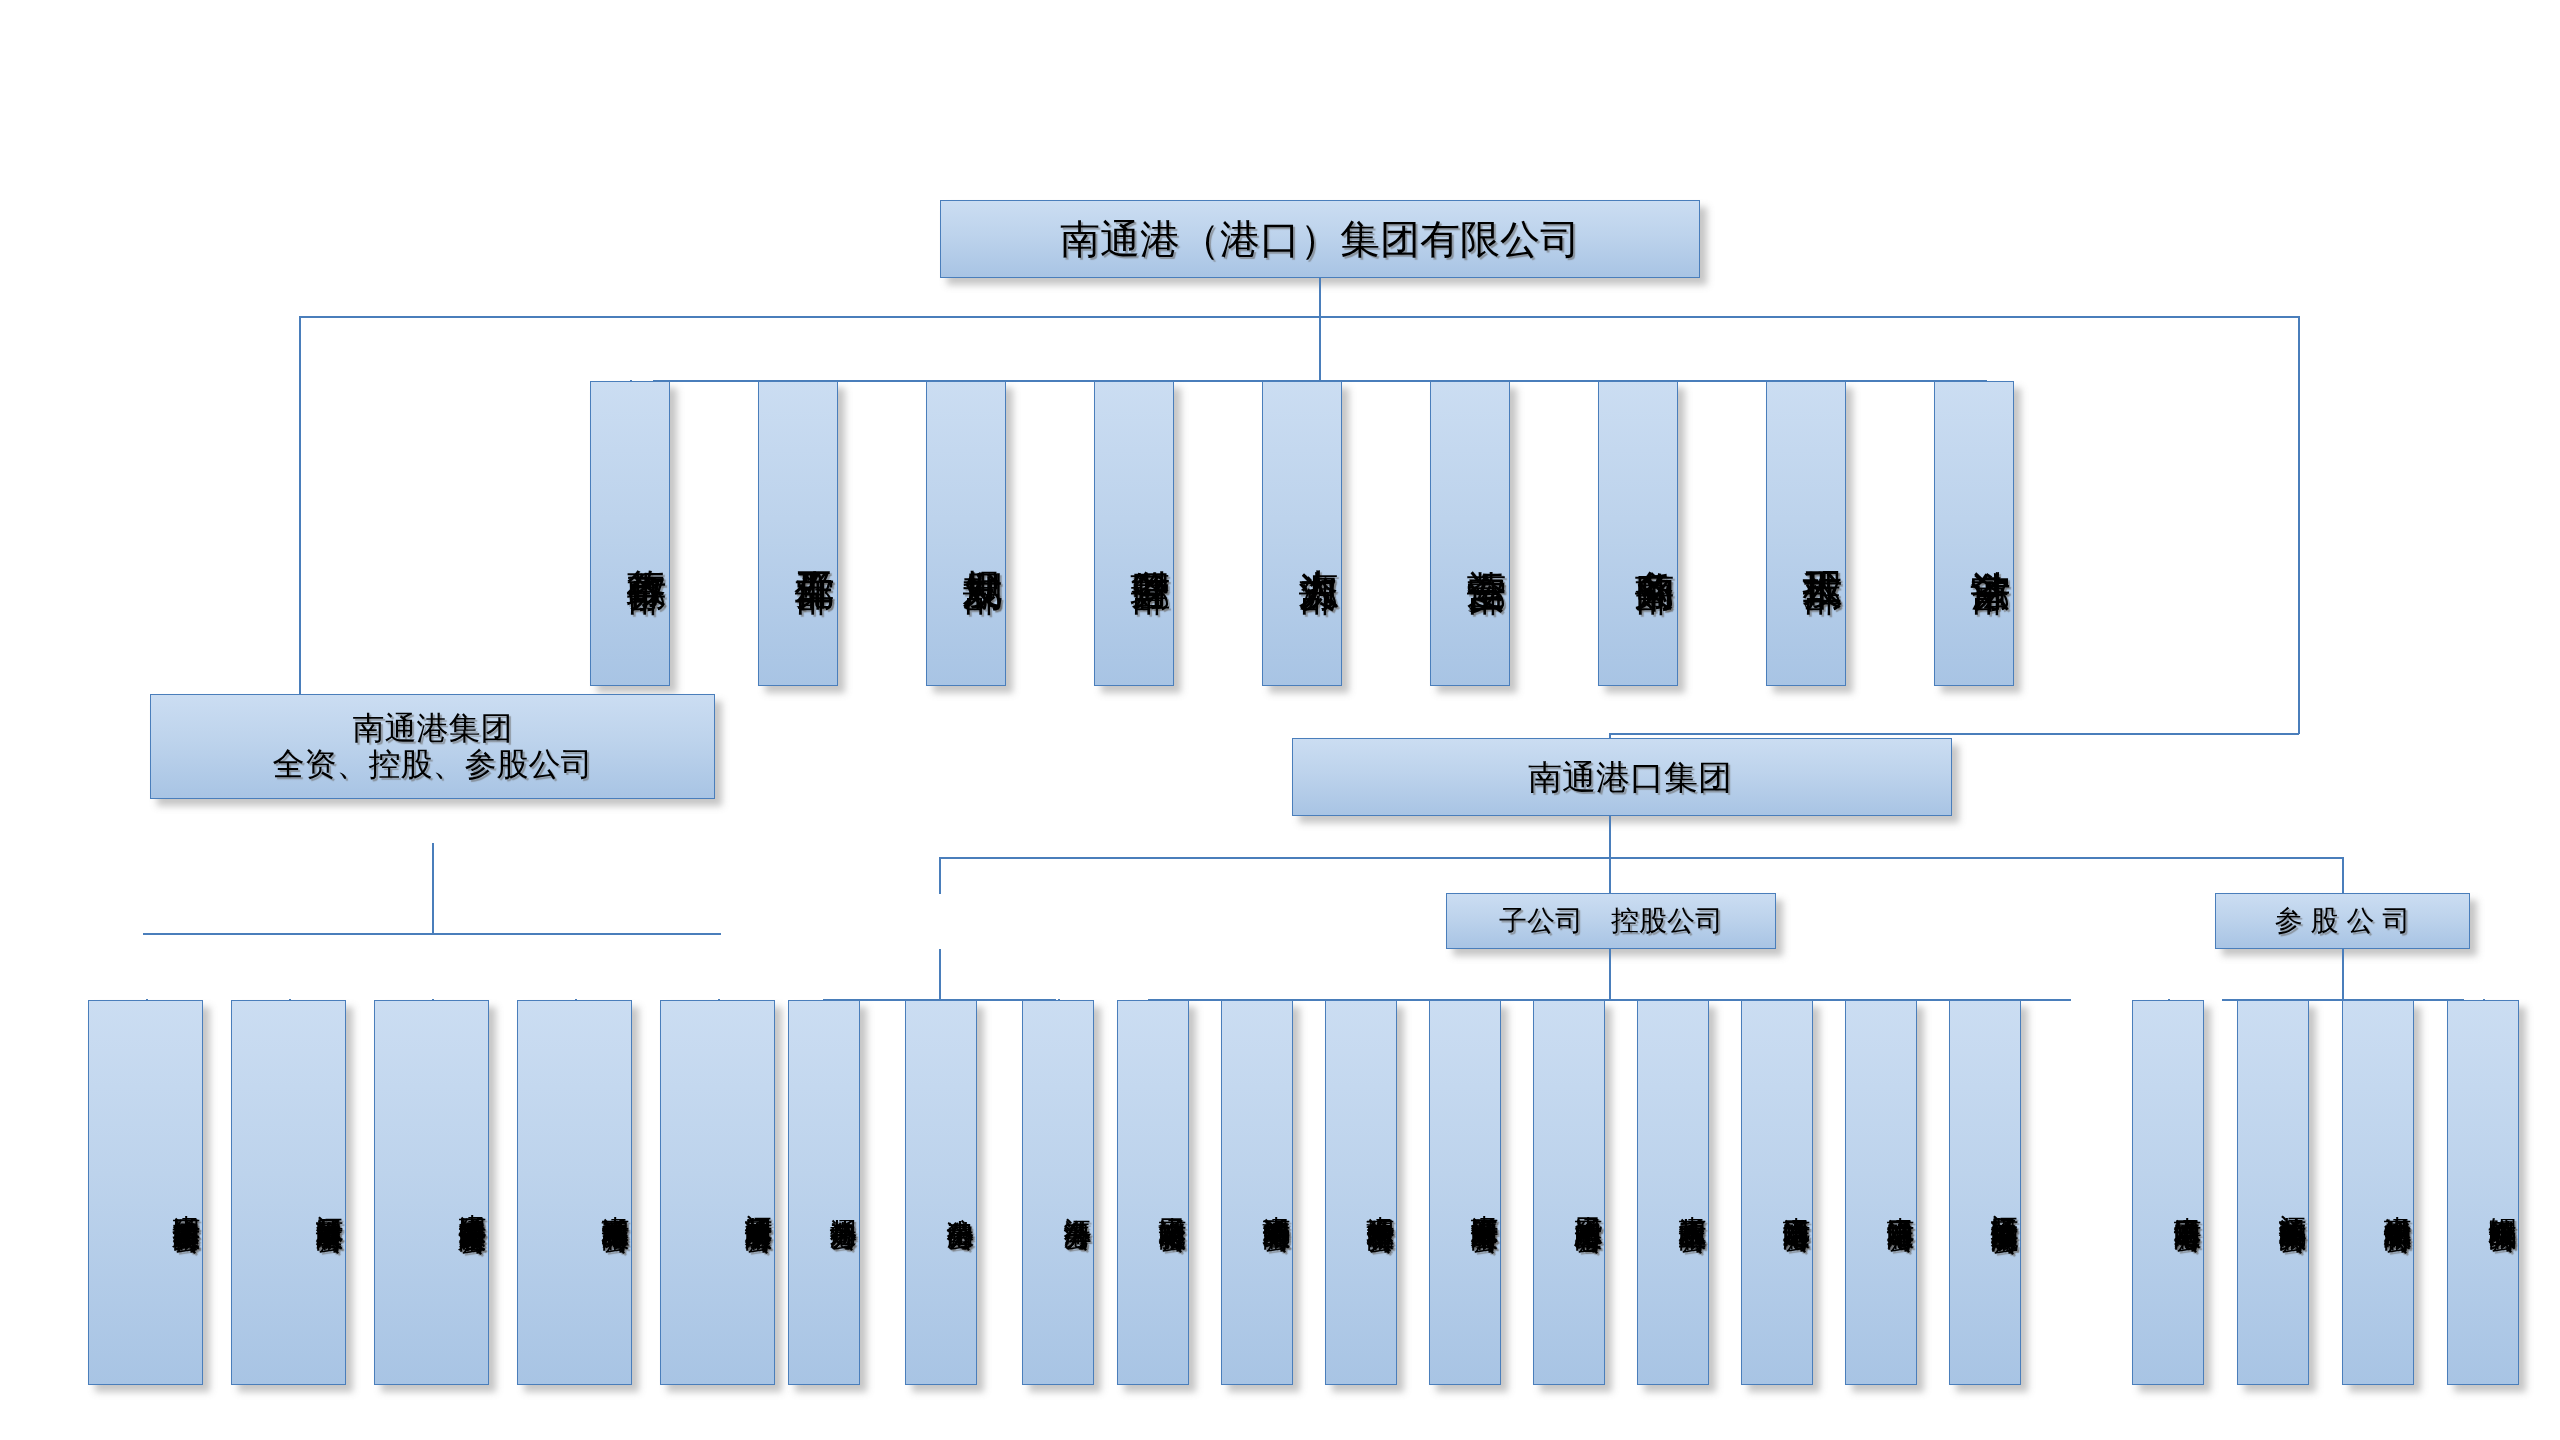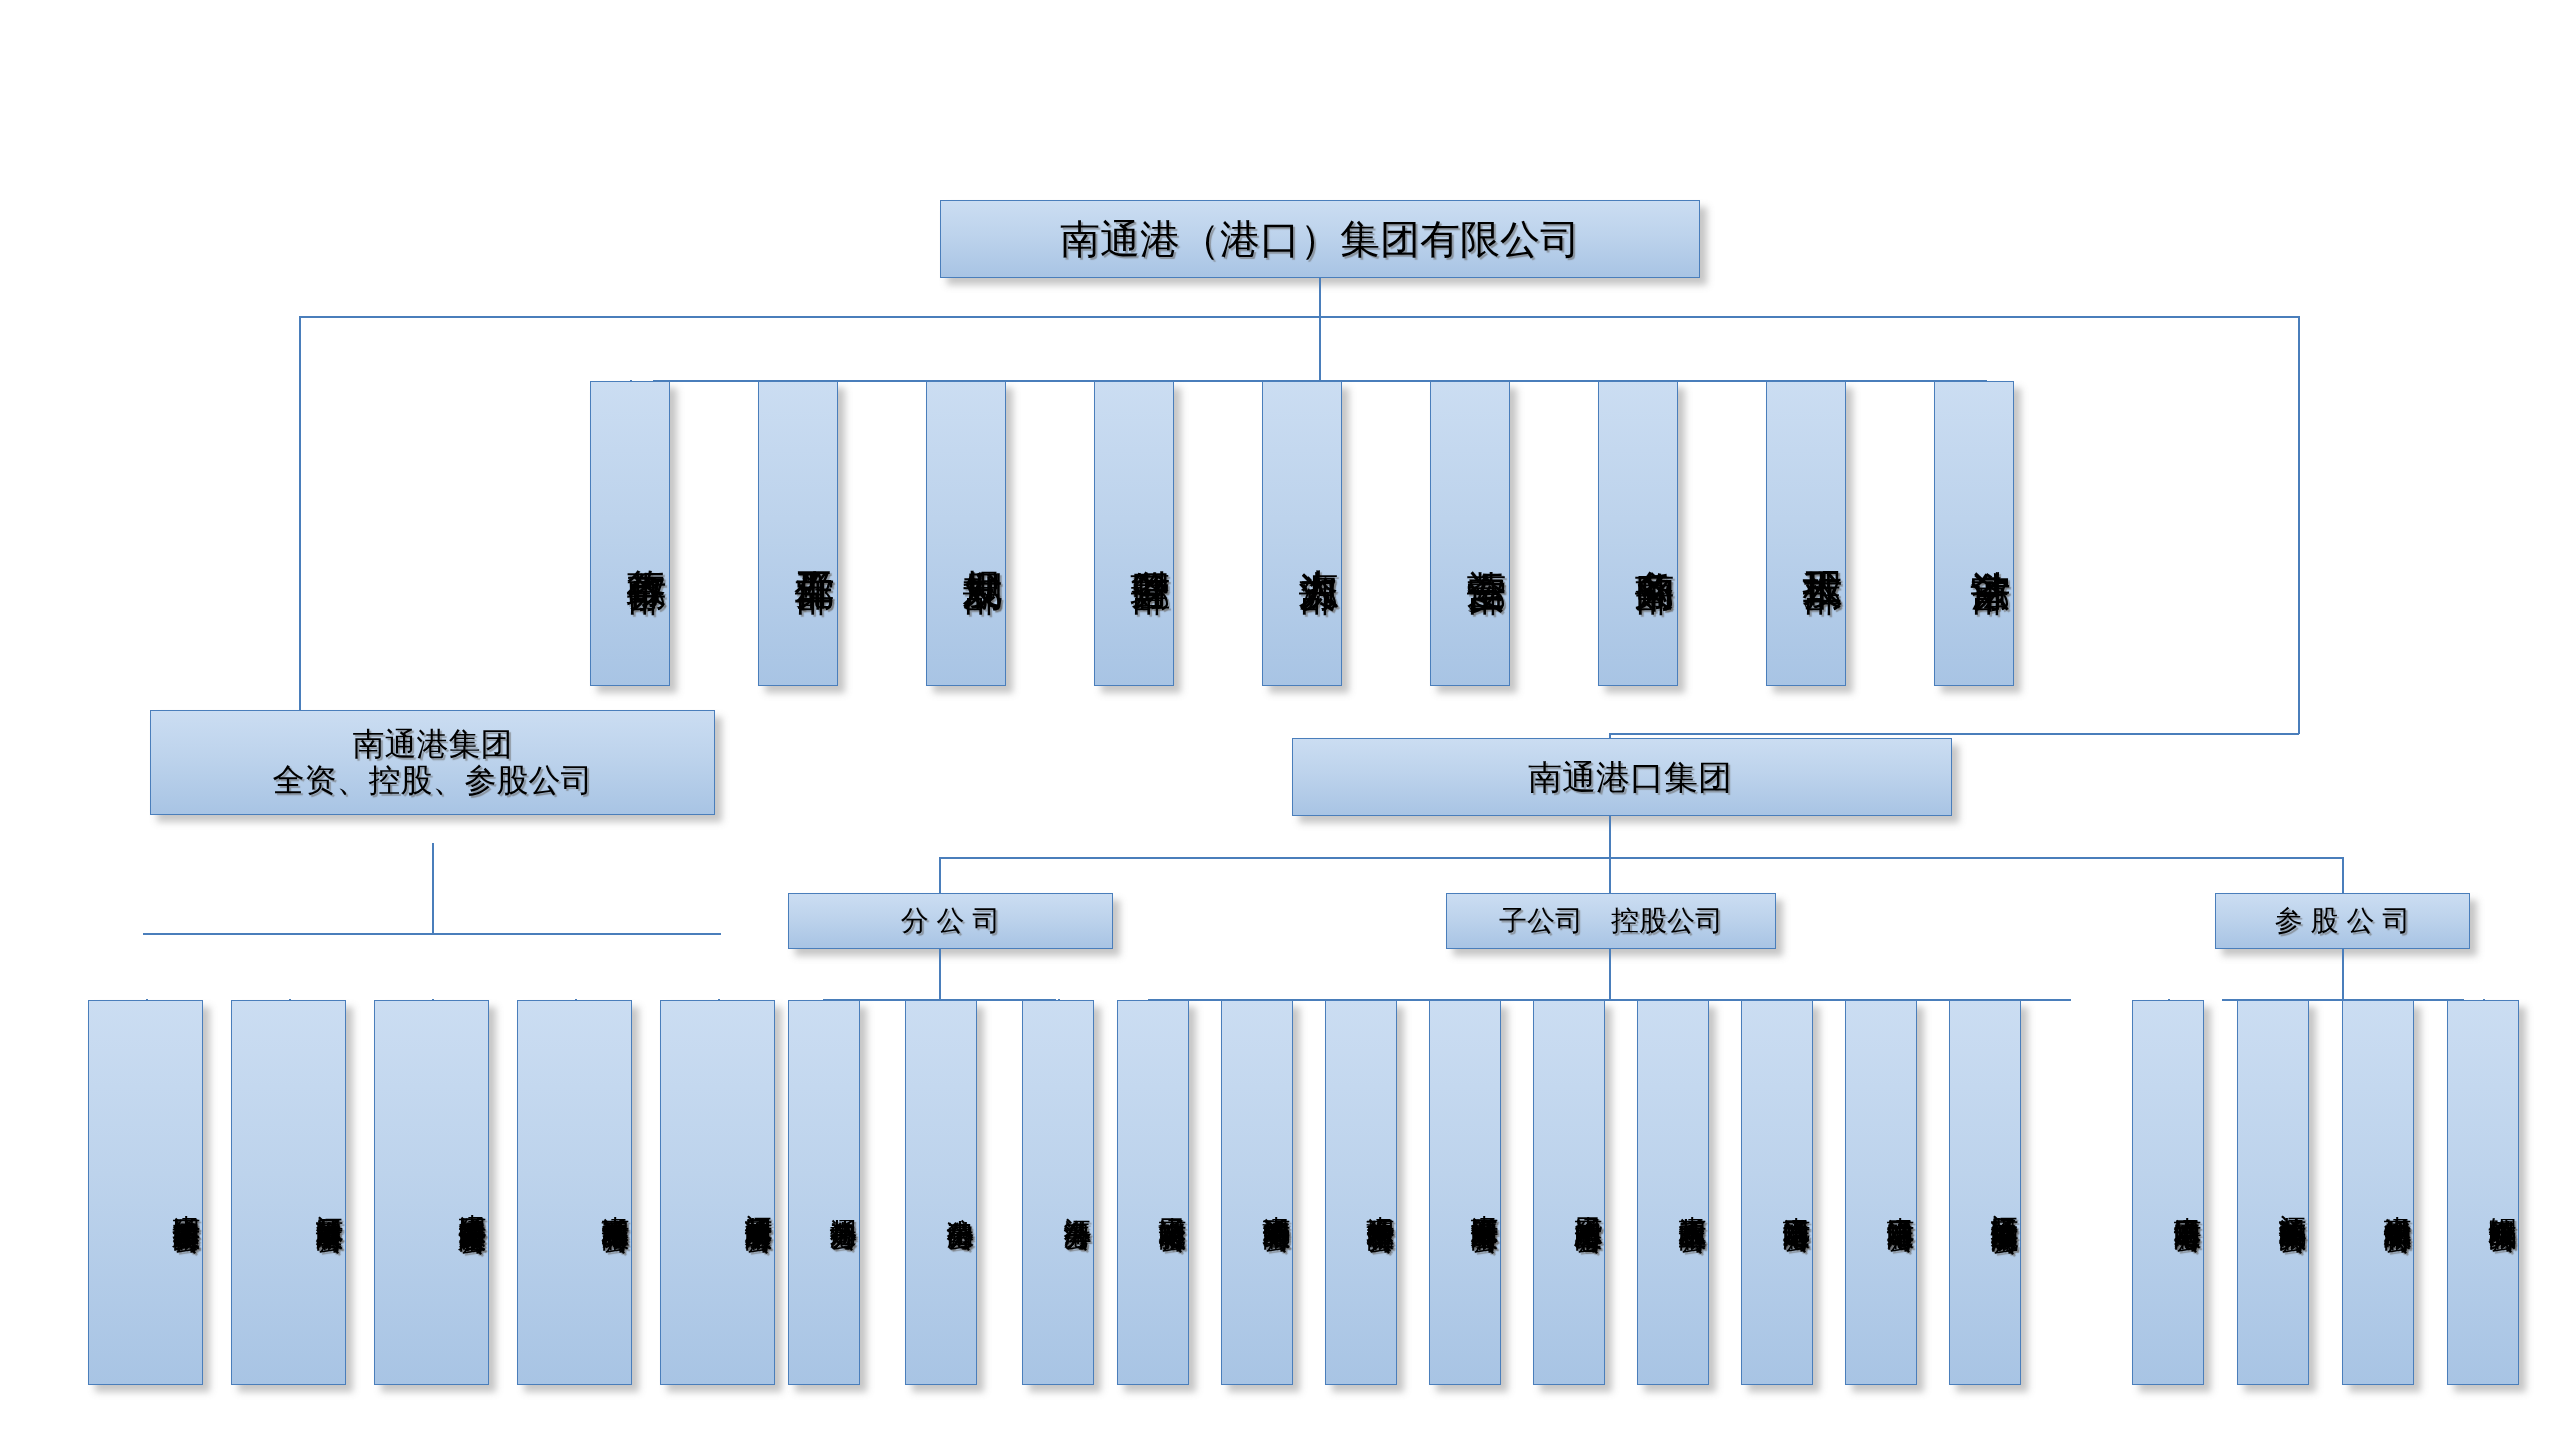--- a/index.html
+++ b/index.html
@@ -107,41 +107,38 @@
       <div class="ln lnv" style="left: 1806px; top: 380px; height: 38px;"></div>
       <div class="box vert" style="left: 1766px; top: 381px; width: 80px; height: 305px; font-size: 40px; letter-spacing: 1px;">
         <span>技术工程部</span>
       </div>
       <div class="ln lnv" style="left: 1974px; top: 380px; height: 38px;"></div>
       <div class="box vert" style="left: 1934px; top: 381px; width: 80px; height: 305px; font-size: 40px; letter-spacing: 1px;">
         <span>审计法务部</span>
       </div>
     </div>
 
-  <div class="box" id="leftgroup" style="left:150px;top:710px;width:565px;height:105px;flex-direction:column;font-size:32px;">
+  <div class="box" id="leftgroup" style="left:150px;top:694px;width:565px;height:105px;flex-direction:column;font-size:32px;">
     <span>南通港集团</span>
     <span>全资、控股、参股公司</span>
   </div>
 
   <div class="box" id="rightgroup" style="left:1292px;top:738px;width:660px;height:78px;font-size:34px;padding-left:16px;">
     <span>南通港口集团</span>
   </div>
 
   <div class="ln lnv" style="left:432px;top:843px;height:91px;"></div>
   <div class="ln lnh" style="left:143px;top:933px;width:578px;"></div>
 
   <div class="ln lnv" style="left:1609px;top:816px;height:42px;"></div>
   <div class="ln lnh" style="left:939px;top:857px;width:1404px;"></div>
   <div class="ln lnv" style="left:939px;top:857px;height:37px;"></div>
   <div class="ln lnv" style="left:1609px;top:857px;height:37px;"></div>
   <div class="ln lnv" style="left:2342px;top:857px;height:37px;"></div>
 
-  <div class="box" id="cat-branch" style="left:788px;top:893px;width:325px;height:56px;font-size:28px;">
-    <span>分 公 司</span>
-  </div>
   <div class="box" id="cat-sub" style="left:1446px;top:893px;width:330px;height:56px;font-size:28px;">
     <span>子公司　控股公司</span>
   </div>
   <div class="box" id="cat-equity" style="left:2215px;top:893px;width:255px;height:56px;font-size:28px;align-items:center;">
     <span>参 股 公 司</span>
   </div>
 
   <div class="ln lnv" style="left:939px;top:949px;height:51px;"></div>
   <div class="ln lnh" style="left:823px;top:999px;width:233px;"></div>
 

